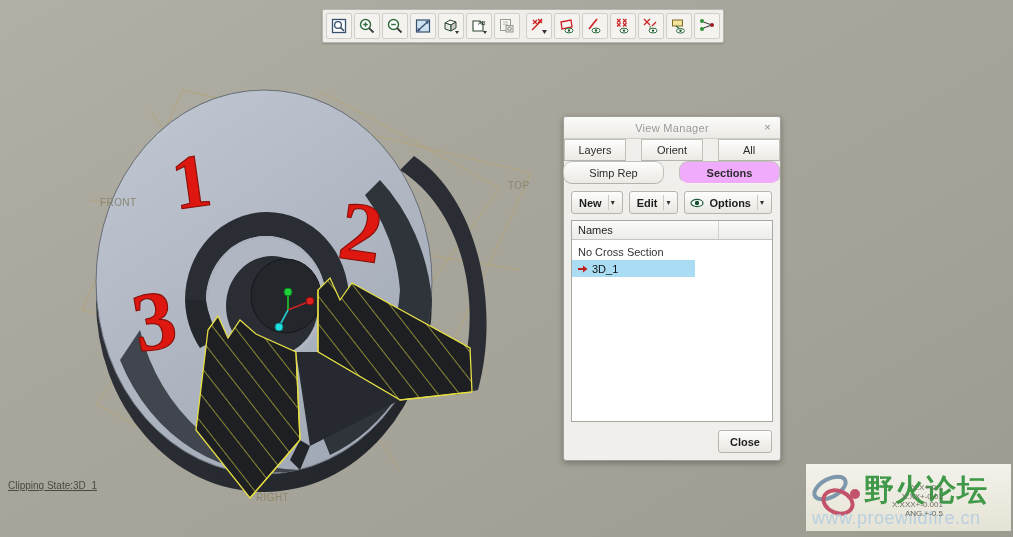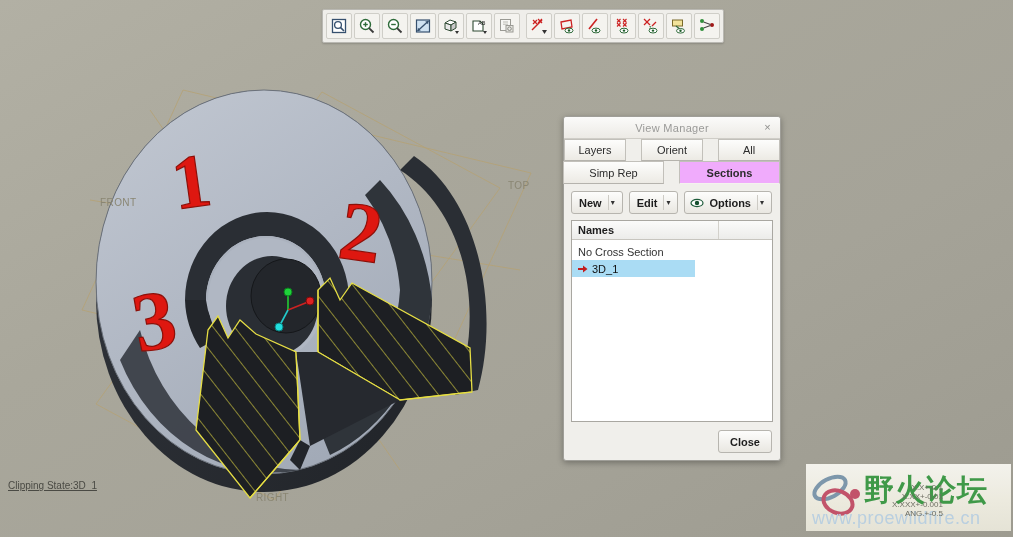--- a/index.html
+++ b/index.html
@@ -83,21 +83,21 @@
     flex:1 1 0;height:20px;
     background:linear-gradient(#fdfdfc,#eceae4);
     border:1px solid #c2c0ba;
     border-bottom:1px solid #b5b3ad;
     margin:0 0 0 -1px;
     display:flex;align-items:center;justify-content:center;
     font-size:11px;color:#2c2c2c;
     cursor:default;
   }
   .tabrow.row1 .tab:first-child{margin-left:0;}
-  .tabrow.row2 .tab{height:21px;}
+  .tabrow.row2 .tab{height:21px;border-radius:9px;}
   .tab.active{
     background:#f0abfc;
     border-bottom:1px solid #f4f3ef;
     font-weight:bold;
   }
   #vm-buttons{
     display:flex;align-items:center;gap:6px;
     padding:7px 7px 6px 7px;
     flex:0 0 auto;
   }
@@ -126,21 +126,21 @@
     display:flex;flex-direction:column;
     overflow:hidden;
   }
   #vm-list-header{
     display:flex;flex:0 0 18px;height:18px;
     background:linear-gradient(#fbfbfa,#ececea);
     border-bottom:1px solid #c7c5bf;
   }
   #vm-list-header .col{
     display:flex;align-items:center;
-    font-size:11px;font-weight:bold;color:#1d1d1d;
+    font-size:11px;font-weight:normal;color:#1d1d1d;
     padding-left:6px;
   }
   #vm-list-header .col.c1{flex:0 0 140px;border-right:1px solid #d3d1cb;}
   #vm-list-header .col.c2{flex:1 1 auto;}
   #vm-list{flex:1 1 auto;padding-top:3px;overflow:hidden;}
   .lrow{
     height:17px;display:flex;align-items:center;
     padding-left:6px;font-size:11px;color:#333;
     cursor:default;
   }

